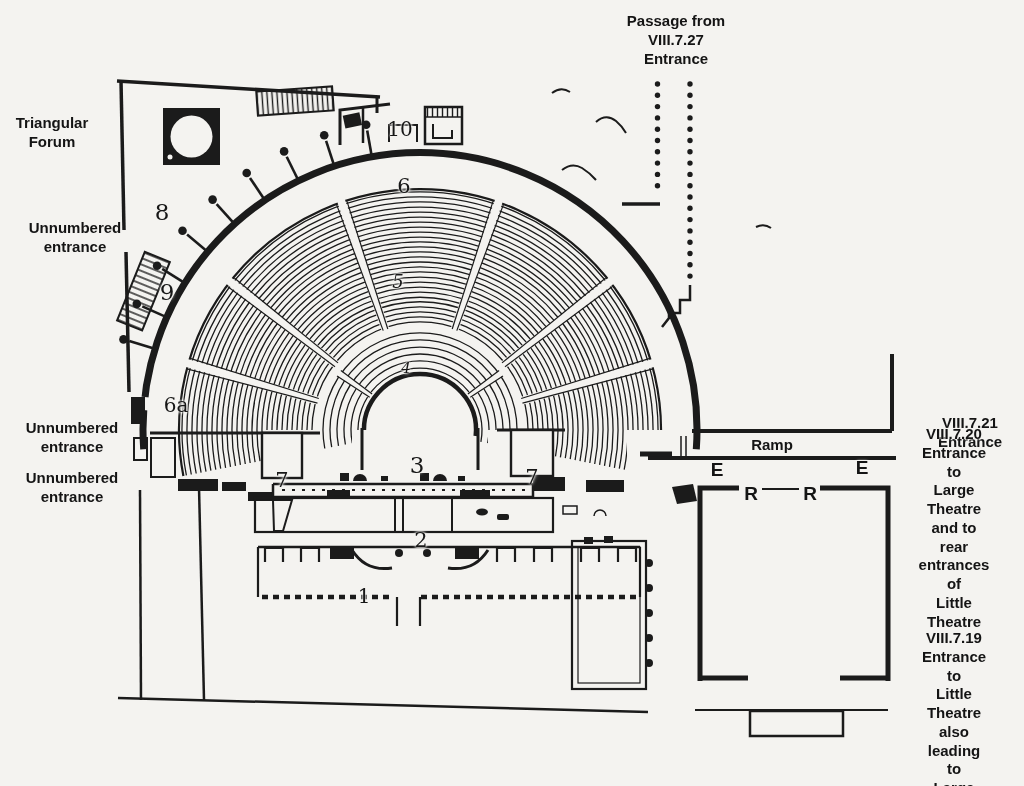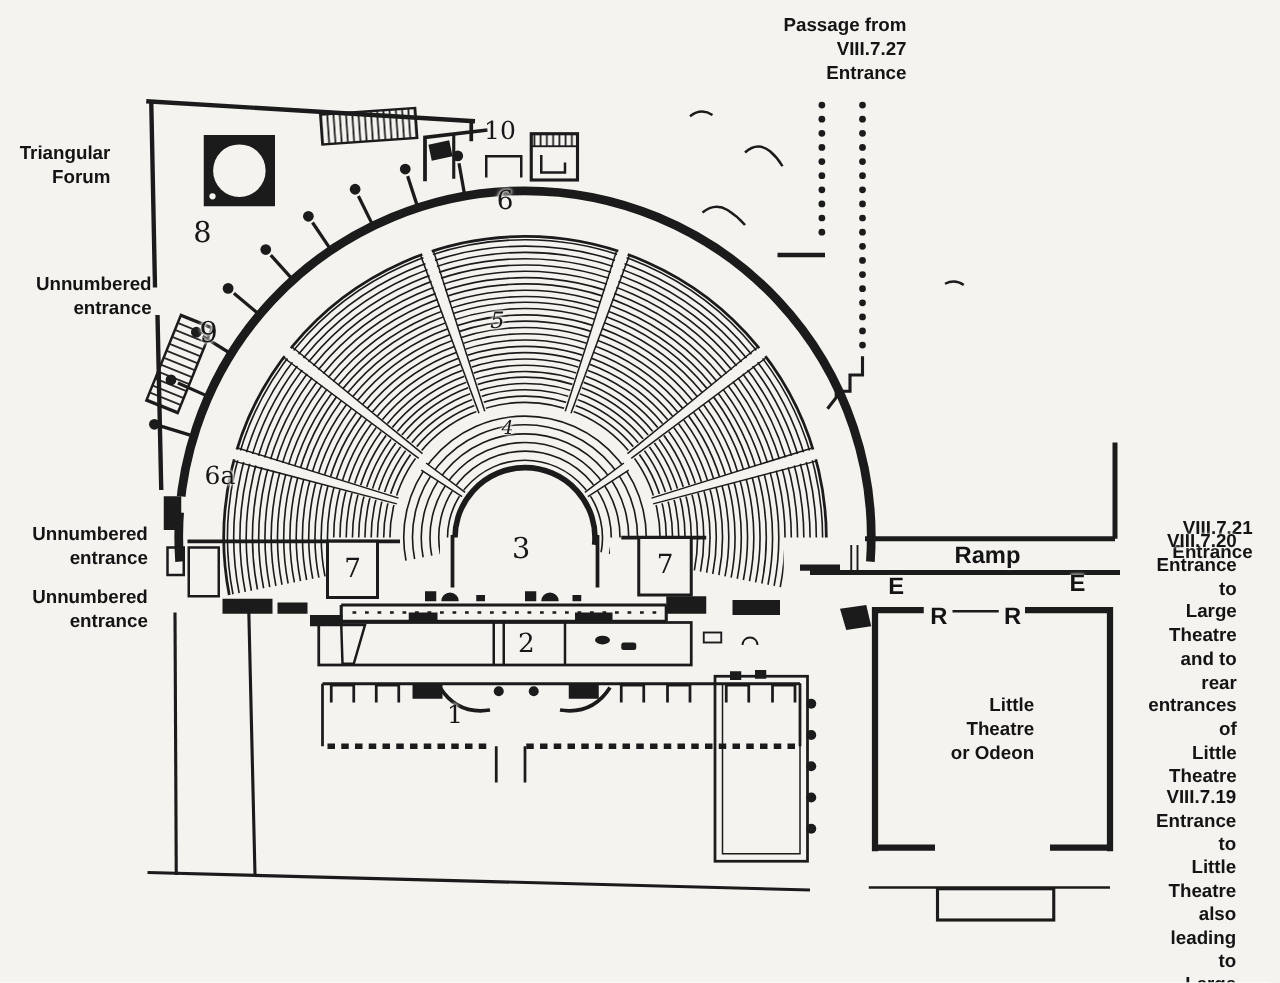--- a/index.html
+++ b/index.html
@@ -5,33 +5,34 @@
   html,body{margin:0;padding:0;background:#ffffff;}
   .stage{
     position:relative;width:1024px;height:786px;
     background:#f4f3f0;overflow:hidden;
     font-family:"Liberation Sans",sans-serif;
   }
   .stage svg{position:absolute;left:0;top:0;}
   .lbl{
     position:absolute;transform:translate(-50%,-50%);
     font-weight:700;font-size:15px;line-height:1.25;color:#141414;
-    text-align:right;white-space:pre-line;
+    text-align:center;white-space:pre-line;
     text-shadow:0 0 2px #f4f3f0,0 0 3px #f4f3f0;
   }
-  .sz17{font-size:19px;margin-left:18px;}
+  .sz17{font-size:15px;}
   .letter{
     position:absolute;transform:translate(-50%,-50%);
     font-weight:700;font-size:19px;color:#141414;
     text-shadow:0 0 2px #f4f3f0,0 0 3px #f4f3f0;
   }
   .num{
     position:absolute;transform:translate(-50%,-50%);
     font-family:"DejaVu Serif",serif;color:#171717;line-height:1;
     text-shadow:0 0 2px #f4f3f0,0 0 3px #f4f3f0,0 0 4px #f4f3f0;
+    margin-top:25px;
   }
   .italic{font-style:italic;}
 </style>
 </head>
 <body>
 
 <div class="stage">
 
   <svg id="plan" width="1024" height="786" viewBox="0 0 1024 786">
       <g>
@@ -313,23 +314,20 @@
 Entrance</div>
   <div class="lbl sz17" style="left:772px;top:445px">Ramp</div>
   <div class="lbl" style="left:970px;top:433px">VIII.7.21
 Entrance</div>
   <div class="lbl" style="left:954px;top:528px">VIII.7.20
 Entrance to
 Large Theatre
 and to rear
 entrances of
 Little Theatre</div>
-  <div class="lbl" style="left:794px;top:584px">Little
-Theatre
-or Odeon</div>
   <div class="lbl" style="left:954px;top:723px">VIII.7.19
 Entrance to
 Little Theatre
 also leading to
 Large Theatre</div>
 
   <div class="letter" style="left:717px;top:470px">E</div>
   <div class="letter" style="left:862px;top:468px">E</div>
   <div class="letter" style="left:751px;top:494px">R</div>
   <div class="letter" style="left:810px;top:494px">R</div>

